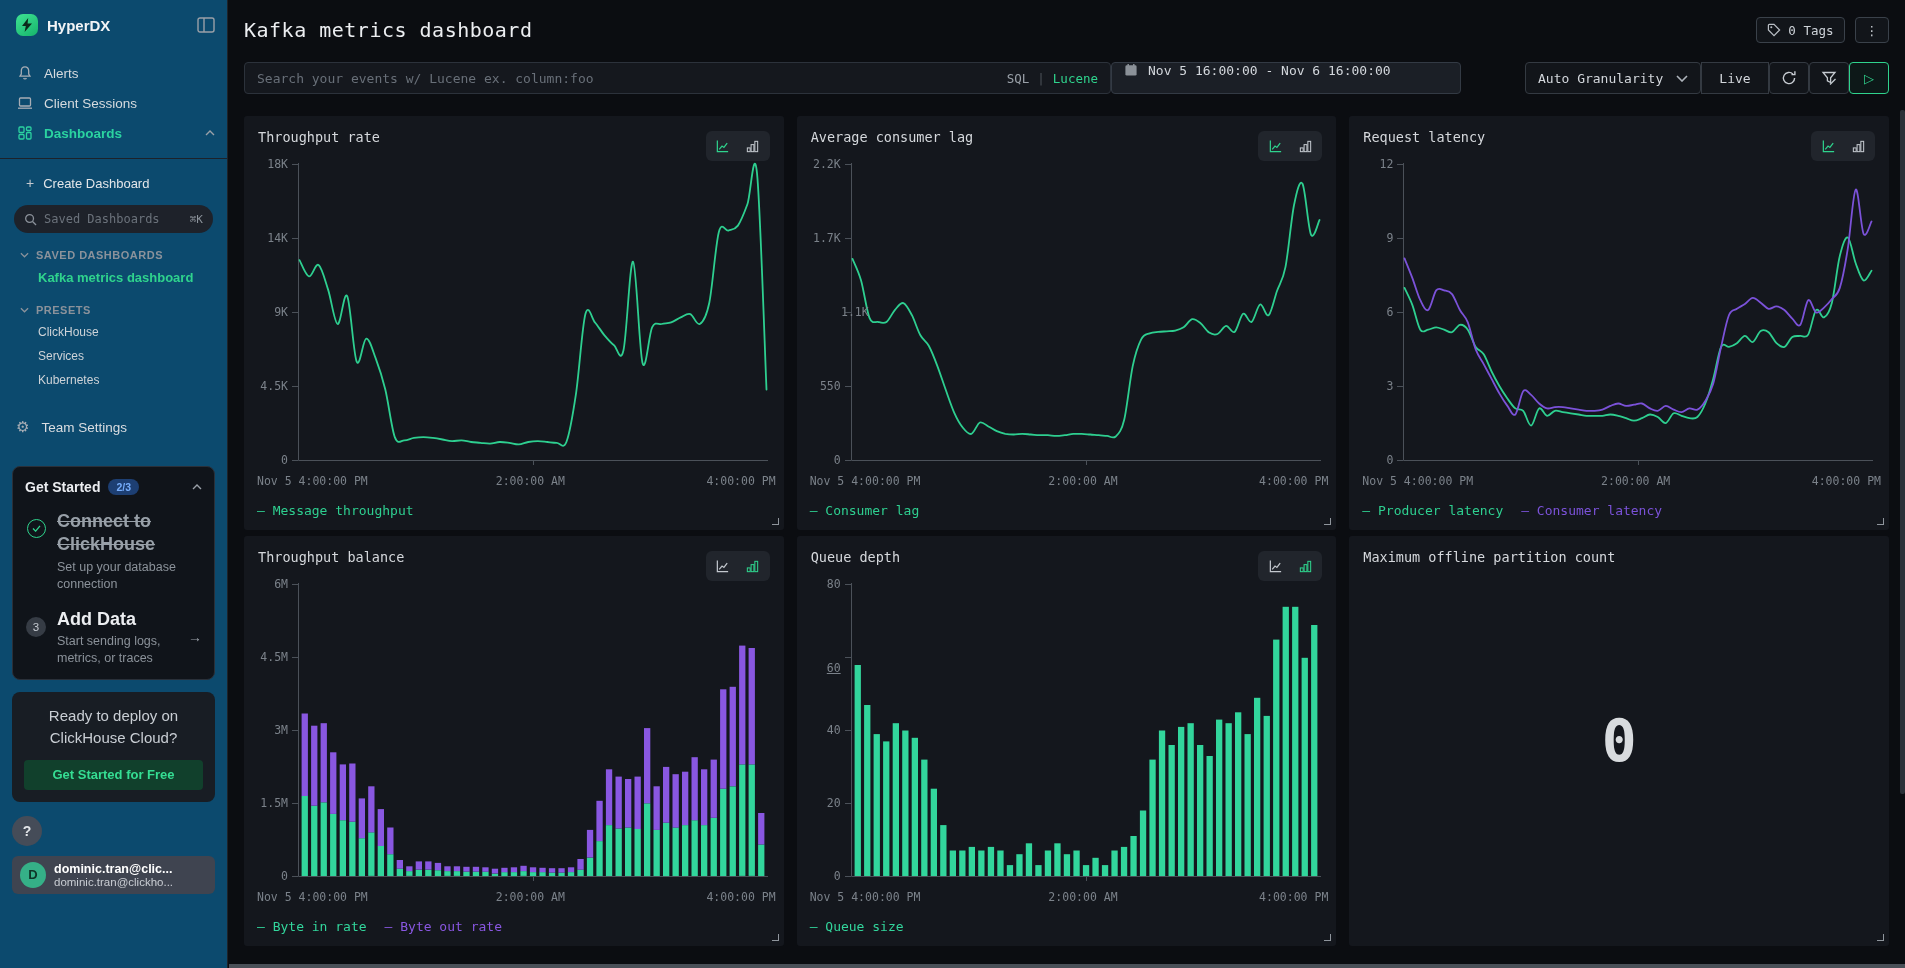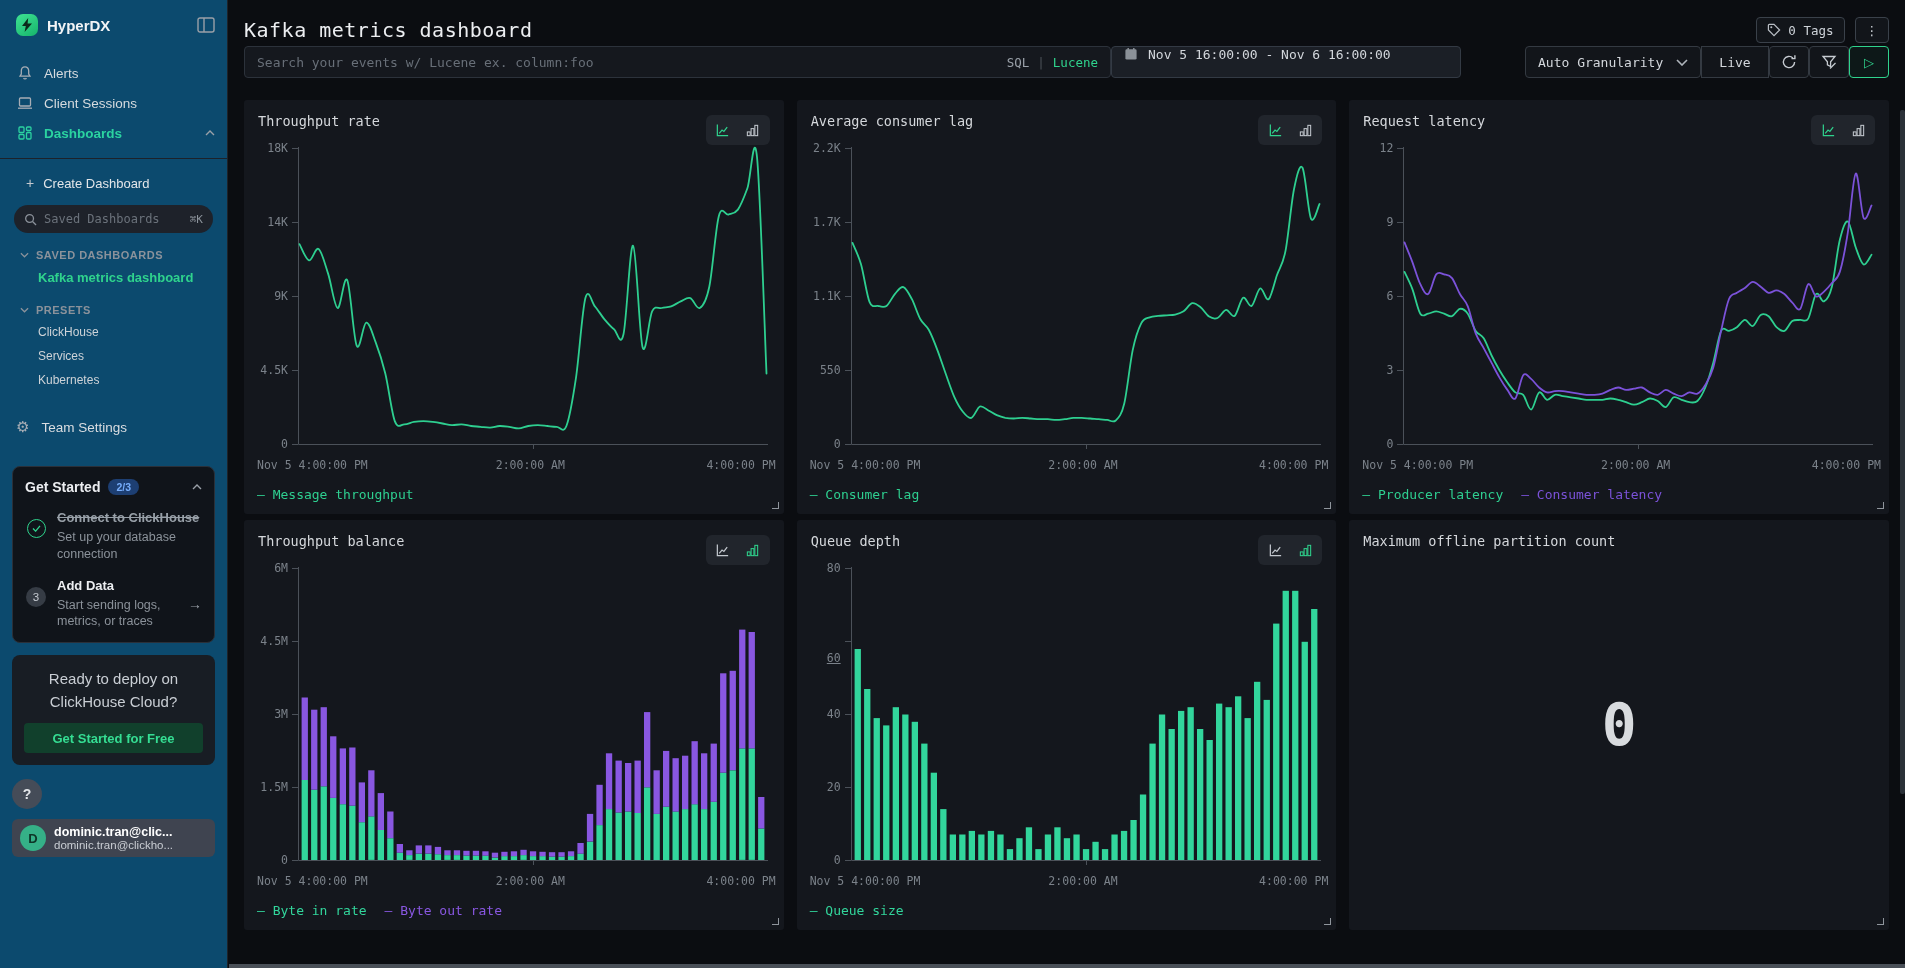--- a/index.html
+++ b/index.html
@@ -33,21 +33,21 @@
 
   .gs-card { margin-top:30px; border:1px solid #2a3039; border-radius:8px; padding:12px; background:#10141a; }
   .gs-head { display:flex; align-items:center; }
   .gs-title { font-size:14px; font-weight:bold; color:#eceef1; }
   .gs-badge { margin-left:8px; background:#1d3f73; color:#77aefc; font-size:10.5px; font-weight:bold; border-radius:9px; padding:2px 8px; }
   .gs-chev { margin-left:auto; color:#9aa0a8; }
   .gs-step { display:flex; gap:10px; margin-top:15px; }
   .gs-ic { width:22px; flex:none; display:flex; justify-content:center; padding-top:9px; }
   .check-circle { width:19px; height:19px; border:1.5px solid #2fd38d; border-radius:50%; color:#2fd38d; display:flex; align-items:center; justify-content:center; }
   .num-circle { width:20px; height:20px; border-radius:50%; background:#363c45; color:#c6cbd1; font-size:11.5px; display:flex; align-items:center; justify-content:center; }
-  .gs-step .tt { font-size:13px; font-weight:bold; color:#eceef1; line-height:1.3; }
+  .gs-step .tt { font-size:18px; font-weight:bold; color:#eceef1; line-height:1.3; }
   .gs-step.done .tt { color:#98a0a8; text-decoration:line-through; }
   .gs-step .dd { font-size:12.5px; color:#8b929a; line-height:1.35; margin-top:2px; }
   .gs-arrow { margin-left:auto; color:#9aa0a8; align-self:center; font-size:14px; }
 
   .promo { margin-top:12px; background:#181d24; border-radius:8px; padding:13px 12px 12px; text-align:center; }
   .promo .pline { font-size:15px; color:#c9ced4; line-height:1.5; }
   .promo-btn { margin-top:10px; height:30px; width:100%; border:none; border-radius:4px; background:#11402c; color:#35dd93; font-size:13px; font-weight:bold; cursor:pointer; font-family:"Liberation Sans",sans-serif; }
   .help-btn { margin-top:14px; width:30px; height:30px; border-radius:50%; background:#454c58; color:#e2e5e9; font-size:14px; font-weight:bold; display:flex; align-items:center; justify-content:center; cursor:pointer; }
   .user-chip { margin-top:10px; background:#3f4450; border-radius:6px; padding:6px 8px; display:flex; align-items:center; gap:8px; cursor:pointer; }
   .avatar { width:26px; height:26px; border-radius:50%; background:#35b087; color:#0e3527; font-weight:bold; font-size:13px; display:flex; align-items:center; justify-content:center; flex:none; }
@@ -55,21 +55,21 @@
   .u-mail { font-size:11.5px; color:#c9cdd3; white-space:nowrap; overflow:hidden; }
 
   
   main { position:absolute; left:229px; right:0; top:0; bottom:0; padding:0 16px 0 15px; }
   .main-head { display:flex; align-items:center; margin-top:14px; height:32px; }
   .page-title { font-family:"DejaVu Sans Mono", monospace; font-size:20px; color:#eceef1; letter-spacing:.5px; }
   .head-right { margin-left:auto; display:flex; gap:10px; }
   .hbtn { height:22px; border:1px solid #3a414a; border-radius:4px; background:#12151a; color:#ced3d9; font-family:"DejaVu Sans Mono",monospace; font-size:12.5px; display:flex; align-items:center; gap:7px; padding:12px 10px; cursor:pointer; }
   .hbtn .ic { color:#b9bec5; }
 
-  .controls { display:flex; height:32px; }
+  .controls { display:flex; margin-top:16px; height:32px; }
   .ev-search { flex:1; background:#15181e; border:1px solid #2c323b; border-radius:4px; display:flex; align-items:center; padding:0 12px; gap:8px; cursor:text; }
   .ev-ph { font-family:"DejaVu Sans Mono",monospace; font-size:13px; color:#686f78; flex:1; }
   .mode { font-family:"DejaVu Sans Mono",monospace; font-size:12.5px; }
   .mode.sql { color:#9aa1a9; cursor:pointer; }
   .mode.sep { color:#4a5058; }
   .mode.lucene { color:#2fd38d; cursor:pointer; }
   .date-btn { width:350px; background:#1b1f26; border:1px solid #333a44; border-radius:4px; display:flex; gap:10px; padding:0 12px; font-family:"DejaVu Sans Mono",monospace; font-size:13px; color:#d3d7dc; cursor:pointer; }
   .gran-btn { margin-left:64px; width:176px; background:#12151a; border:1px solid #343a42; border-radius:4px; display:flex; align-items:center; padding:0 12px; font-family:"DejaVu Sans Mono",monospace; font-size:13px; color:#d3d7dc; cursor:pointer; }
   .gran-btn .chev { margin-left:auto; color:#aeb4bb; }
   .live-btn { width:68px; background:#12151a; border:1px solid #343a42; border-radius:0; color:#d3d7dc; font-family:"DejaVu Sans Mono",monospace; font-size:13px; display:flex; align-items:center; justify-content:center; cursor:pointer; }
@@ -379,21 +379,21 @@
           <svg width="470" height="302" style="position:absolute;left:40px;top:0;overflow:visible">
             <path d="M0.5 0 V297.5 H470" stroke="#4b5159" fill="none" stroke-width="1"></path>
             <line x1="235.5" y1="297" x2="235.5" y2="302" stroke="#4b5159"></line>
             <path d="M1.5 95.9C2.9 99.5 7.2 107.5 10 117.3C12.8 127.1 15.7 148.0 18.5 154.9C21.3 161.8 24.2 158.2 27 158.9C29.8 159.6 32.7 160.9 35.5 158.9C38.3 156.9 41.2 149.9 44 146.8C46.8 143.7 49.6 139.2 52.4 140.1C55.2 141.0 58.1 146.8 60.9 152.2C63.7 157.6 66.6 167.2 69.4 172.3C72.2 177.4 75.1 177.9 77.9 183C80.7 188.1 83.6 195.7 86.4 203.1C89.2 210.5 92.1 219.5 94.9 227.3C97.7 235.1 100.6 243.8 103.4 250.1C106.2 256.4 109.1 261.3 111.9 264.8C114.7 268.3 117.6 271.8 120.4 270.9C123.2 270.0 126.1 260.7 128.9 259.5C131.7 258.3 134.6 262.1 137.4 263.5C140.2 264.9 143.0 267.0 145.8 268.2C148.6 269.4 151.5 270.3 154.3 270.9C157.1 271.4 160.0 271.5 162.8 271.5C165.6 271.5 168.5 270.9 171.3 270.9C174.1 270.9 177.0 271.3 179.8 271.5C182.6 271.7 185.5 272.1 188.3 272.2C191.1 272.3 194.0 272.1 196.8 272.2C199.6 272.3 202.5 272.9 205.3 272.9C208.1 272.9 211.0 272.5 213.8 272.2C216.6 271.9 219.5 271.1 222.3 270.9C225.1 270.7 228.0 270.8 230.8 270.9C233.6 271.0 236.4 271.3 239.2 271.5C242.0 271.7 244.9 272.0 247.7 272.2C250.5 272.4 253.4 272.7 256.2 272.9C259.0 273.1 261.9 276.2 264.7 273.5C267.5 270.8 270.4 268.5 273.2 256.8C276.0 245.1 278.9 216.5 281.7 203.1C284.5 189.7 287.4 181.8 290.2 176.3C293.0 170.8 295.9 171.5 298.7 170.3C301.5 169.1 304.4 169.2 307.2 168.9C310.0 168.6 312.9 168.5 315.7 168.3C318.5 168.1 321.4 168.3 324.2 167.6C327.0 166.9 329.8 166.2 332.6 164.3C335.4 162.4 338.3 156.9 341.1 156.2C343.9 155.5 346.8 158.0 349.6 160.2C352.4 162.4 355.3 167.8 358.1 169.6C360.9 171.4 363.8 172.1 366.6 171C369.4 169.9 372.3 163.3 375.1 162.9C377.9 162.6 380.8 170.9 383.6 168.9C386.4 166.9 389.3 152.5 392.1 150.8C394.9 149.1 397.8 160.5 400.6 158.9C403.4 157.3 406.3 142.6 409.1 141.5C411.9 140.4 414.8 154.4 417.6 152.2C420.4 149.9 423.2 136.1 426 128C428.8 120.0 431.7 118.2 434.5 103.9C437.3 89.6 440.2 56.1 443 42.2C445.8 28.4 448.7 15.9 451.5 20.8C454.3 25.7 457.2 65.7 460 71.7C462.8 77.7 467.1 59.5 468.5 57" fill="none" stroke="#2ecf90" stroke-width="1.8" stroke-linejoin="round" stroke-linecap="round"></path>
           </svg>
           <div class="ydash" style="top: 296.5px;"></div>
           <span class="ytick" style="top: 290px;">0</span>
           <div class="ydash" style="top: 222.5px;"></div>
           <span class="ytick" style="top: 216px;">550</span>
           <div class="ydash" style="top: 148.5px;"></div>
-          <span class="ytick" style="top: 142px;">1.1K</span>
+          <span class="ytick" style="top: 142px; margin-left: 28px;">1.1K</span>
           <div class="ydash" style="top: 74.5px;"></div>
           <span class="ytick" style="top: 68px;">1.7K</span>
           <div class="ydash" style="top: 0.5px;"></div>
           <span class="ytick" style="top: -6px;">2.2K</span>
         </div>
       <div class="xlabels">
           <span class="x0">Nov 5 4:00:00 PM</span>
           <span class="x1">2:00:00 AM</span>
           <span class="x2">4:00:00 PM</span>
         </div>
@@ -664,21 +664,21 @@
             <rect x="450.6" y="74.8" width="6.3" height="218.3" fill="#32d69c"></rect>
             <rect x="460.1" y="42.0" width="6.3" height="251.0" fill="#32d69c"></rect>
           </svg>
           <div class="ydash" style="top: 292.5px;"></div>
           <span class="ytick" style="top: 286px;">0</span>
           <div class="ydash" style="top: 219.5px;"></div>
           <span class="ytick" style="top: 213px;">20</span>
           <div class="ydash" style="top: 146.5px;"></div>
           <span class="ytick" style="top: 140px;">40</span>
           <div class="ydash" style="top: 73.5px;"></div>
-          <span class="ytick" style="top: 84px; text-decoration: underline;">60</span>
+          <span class="ytick" style="top: 78px; text-decoration: underline;">60</span>
           <div class="ydash" style="top: 0.5px;"></div>
           <span class="ytick" style="top: -6px;">80</span>
         </div>
       <div class="xlabels">
           <span class="x0">Nov 5 4:00:00 PM</span>
           <span class="x1">2:00:00 AM</span>
           <span class="x2">4:00:00 PM</span>
         </div>
       <div class="legend">
           <span style="color: rgb(50, 214, 156);">— Queue size</span>

